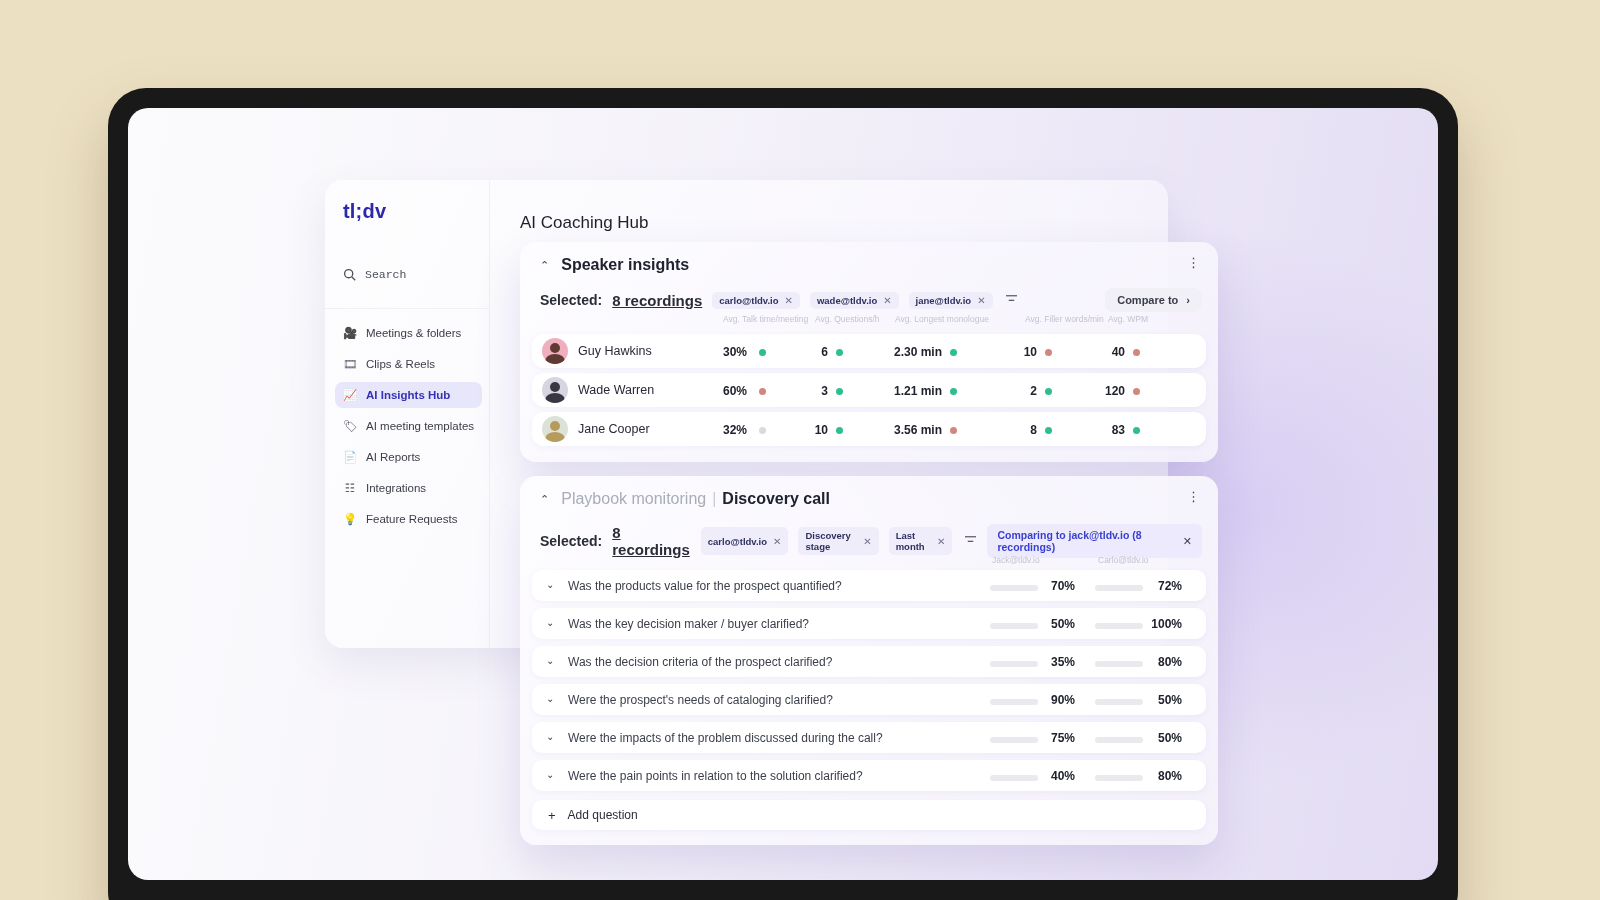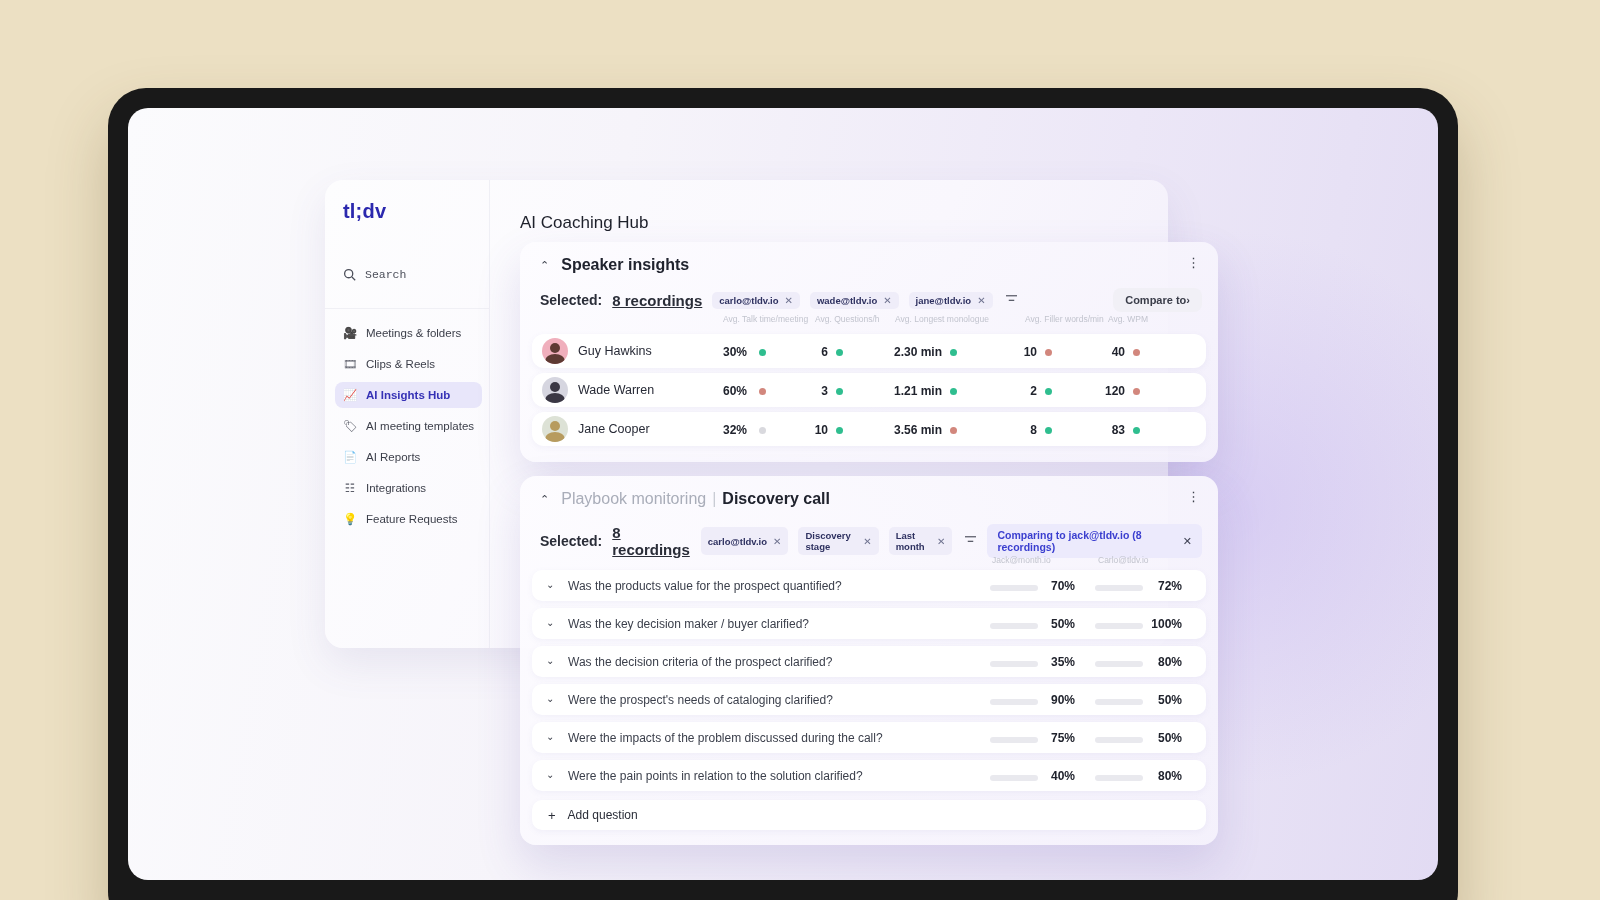--- a/index.html
+++ b/index.html
@@ -51,21 +51,21 @@
 
   .filter-row { position:absolute; left:20px; right:16px; display:flex; align-items:center; gap:10px; }
   .panel.speaker  .filter-row { top:46px; }
   .panel.playbook .filter-row { top:48px; }
   .selected-label { font-size:14px; font-weight:700; color:#2a2d38; }
   .selected-count { font-size:15px; font-weight:700; color:#2a2d38; text-decoration:underline; cursor:pointer; }
   .chip { display:flex; align-items:center; gap:6px; background:#efedf9; border-radius:5px;
     padding:3px 7px; font-size:9.5px; font-weight:700; color:#2e3160; cursor:pointer; }
   .chip .x { color:#6f7390; font-weight:400; font-size:10px; }
   .filter-icon { color:#5b5e6a; font-size:12px; cursor:pointer; margin-left:2px; }
-  .compare-btn { margin-left:auto; display:flex; align-items:center; 
+  .compare-btn { margin-left:auto; display:flex; align-items:center; gap:8px;
     background:#f1f0f6; border-radius:8px; padding:6px 12px; font-size:11px; font-weight:700;
     color:#3a3d49; cursor:pointer; }
   .compare-btn .cv { font-size:11px; color:#3a3d49; }
   .comparing-chip { margin-left:auto; display:flex; align-items:center; gap:9px;
     background:#eceafc; border-radius:6px; padding:5px 10px; font-size:10.5px; font-weight:700;
     color:#3a3ecf; cursor:pointer; }
   .comparing-chip .x { color:#3f4254; font-weight:400; font-size:11px; }
 
   
   .sp-colheads { position:absolute; top:72px; left:0; width:100%; height:12px;
@@ -324,21 +324,21 @@
               <line x1="4" y1="8" x2="10" y2="8" stroke="#5b5e6a" stroke-width="1.4"></line>
             </svg>
         </span>
         <span class="comparing-chip">
           <span>Comparing to jack@tldv.io (8 recordings)</span>
           <span class="x">✕</span>
         </span>
       </div>
 
       <div class="pb-colheads" id="pb-colheads">
-          <span style="left: 472px;">Jack@month.io</span>
+          <span style="left: 472px;">Jack@tldv.io</span>
           <span style="left: 578px;">Carlo@tldv.io</span>
         </div>
       <div class="pb-rows" id="pb-rows">
           <div class="pb-row">
             <span class="pb-chev">⌄</span>
             <span class="pb-q">Was the products value for the prospect quantified?</span>
             <span class="pb-meas m1">
               <span class="bar-track"><span class="bar-fill green" style="width: 70%;"></span></span>
               <span class="pb-pct">70%</span>
             </span>

